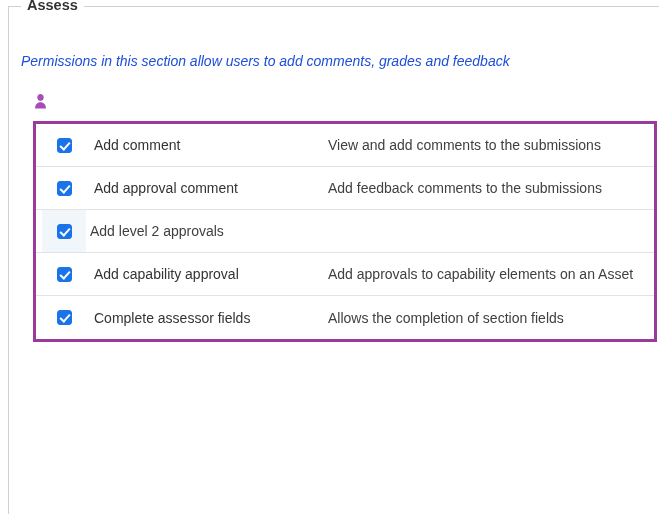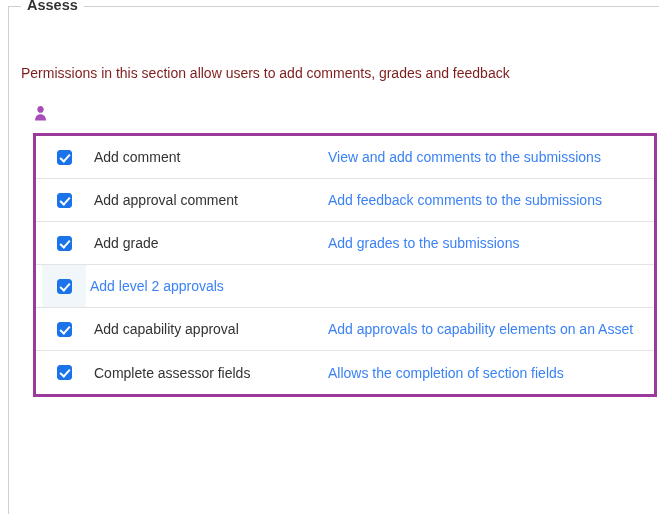--- a/index.html
+++ b/index.html
@@ -23,22 +23,23 @@
       position: absolute;
       top: -10px;
       left: 12px;
       background: #fff;
       padding: 0 6px;
       font-weight: 600;
       color: #333;
       font-size: 14.5px;
     }
     .description {
-      color: #7f1d1d;
-      margin: 40px 0 24px 2px;
+      font-style: italic;
+      color: #1d4ed8;
+      margin: 28px 0 24px 2px;
       font-size: 14px;
     }
     .role-header {
       margin: 0 0 12px 14px;
     }
     .user-icon svg { display: block; }
     .perm-table {
       border: 3px solid #9b3a9b;
       border-collapse: collapse;
       width: calc(100% - 6px);
@@ -59,21 +60,21 @@
       align-items: center;
     }
     .check-cell.sel { background: #f1f6fb; align-self: stretch; margin: -10px 0; padding: 0; }
     .name-cell {
       width: 238px;
       padding-left: 8px;
       color: #333;
     }
     .desc-cell {
       flex: 1;
-      color: #3b82f6;
+      color: #404040;
       padding-left: 4px;
     }
     input[type="checkbox"] {
       appearance: none;
       width: 15px;
       height: 15px;
       border: 1.5px solid #1a73e8;
       border-radius: 3px;
       background: #1a73e8;
       position: relative;
@@ -116,27 +117,20 @@
         <div class="desc-cell">View and add comments to the submissions</div>
       </div>
       <div class="perm-row">
         <div class="check-cell">
           <input type="checkbox" checked="" style="">
         </div>
         <div class="name-cell">Add approval comment</div>
         <div class="desc-cell">Add feedback comments to the submissions</div>
       </div>
       <div class="perm-row">
-        <div class="check-cell">
-          <input type="checkbox" checked="" style="">
-        </div>
-        <div class="name-cell">Add grade</div>
-        <div class="desc-cell">Add grades to the submissions</div>
-      </div>
-      <div class="perm-row">
         <div class="check-cell sel">
           <input type="checkbox" checked="" style="">
         </div>
         <div class="desc-cell">Add level 2 approvals</div>
       </div>
       <div class="perm-row">
         <div class="check-cell">
           <input type="checkbox" checked="" style="">
         </div>
         <div class="name-cell">Add capability approval</div>

